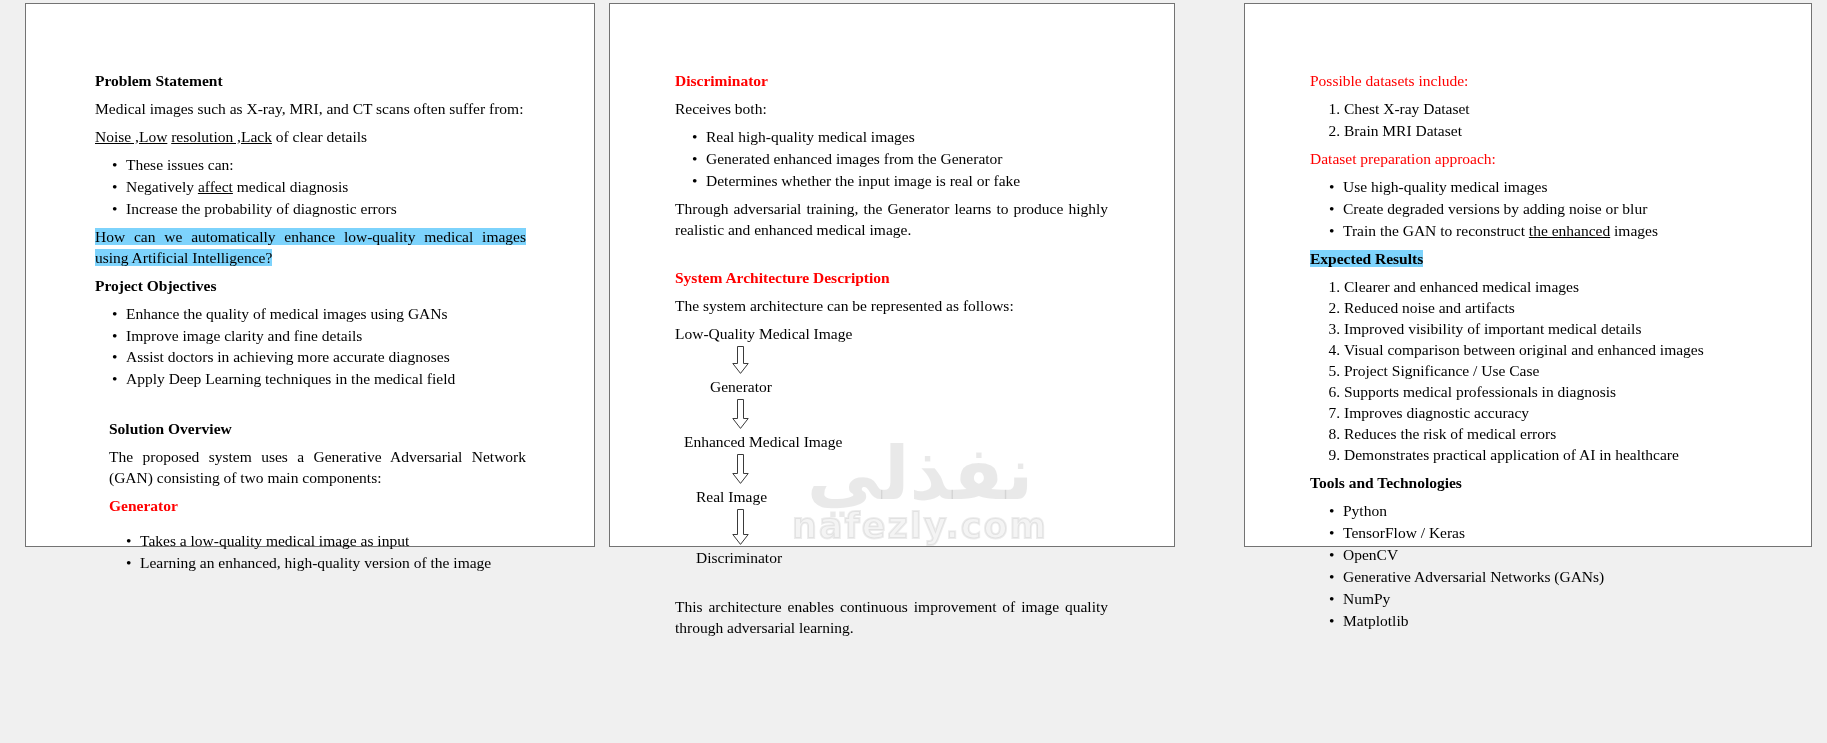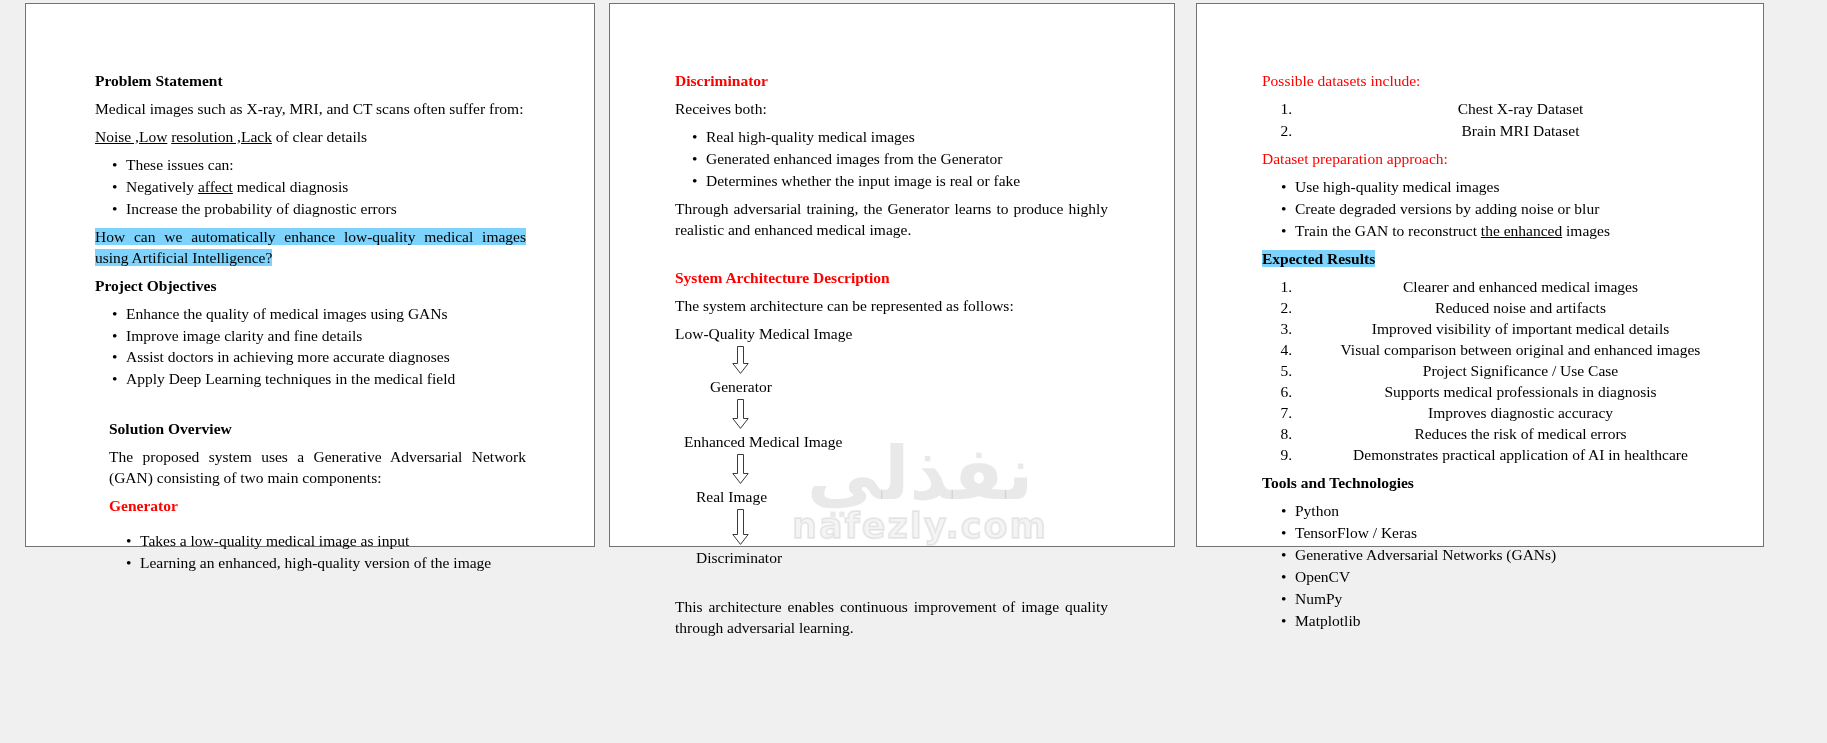--- a/index.html
+++ b/index.html
@@ -8,35 +8,35 @@
     background:#f0f0f0;
     font-family:"Liberation Serif", serif;
     font-size:15.5px;line-height:21px;color:#000;
   }
   .page{
     position:absolute;top:3px;height:544px;background:#ffffff;
     border:1px solid #737373;box-sizing:border-box;
   }
   #page1{left:25px;width:570px;padding:66px 68px 0 69px;}
   #page2{left:609px;width:566px;padding:66px 66px 0 65px;}
-  #page3{left:1196px;width:568px;padding:66px 18px 0 65px;}
+  #page3{left:1244px;width:568px;padding:66px 18px 0 65px;}
 
   .blk{margin:0 0 7px;}
   .bold{font-weight:bold;}
   .red{color:#ff0000;}
   .redbold{color:#ff0000;font-weight:bold;}
   .hl{background:#7dd3fc;}
   .u{text-decoration:underline;}
   .just{text-align:justify;}
   .nowrap{white-space:nowrap;}
 
   ul{list-style:none;margin:0 0 7px;padding:0 0 0 31px;}
   ul li{position:relative;margin:0 0 1px;}
   ul li::before{content:"\2022";position:absolute;left:-14px;}
-  ol{margin:0 0 7px;padding:0 0 0 34px;text-align:center;}
+  ol{margin:0 0 7px;padding:0 0 0 34px;}
   ol li{margin:0 0 0.5px;}
 
   
   .list-a{margin-top:6px;}
   .list-b{margin-top:4px;}
   .list-b li{margin-bottom:0.5px;}
   .mt2{margin-top:2px;}
   .sol-section{margin:29px 0 0 14px;}
   .gen-list{margin:14px 0 0;}
 
@@ -172,18 +172,18 @@
     <li class="nowrap">Project Significance / Use Case</li>
     <li class="nowrap">Supports medical professionals in diagnosis</li>
     <li class="nowrap">Improves diagnostic accuracy</li>
     <li class="nowrap">Reduces the risk of medical errors</li>
     <li class="nowrap">Demonstrates practical application of AI in healthcare</li>
   </ol>
   <p class="blk bold">Tools and Technologies</p>
   <ul class="tools-list">
     <li class="nowrap">Python</li>
     <li class="nowrap">TensorFlow / Keras</li>
+    <li class="nowrap">OpenCV</li>
     <li class="nowrap">Generative Adversarial Networks (GANs)</li>
-    <li class="nowrap">OpenCV</li>
     <li class="nowrap">NumPy</li>
     <li class="nowrap">Matplotlib</li>
   </ul>
 </div>
 
 </body></html>

